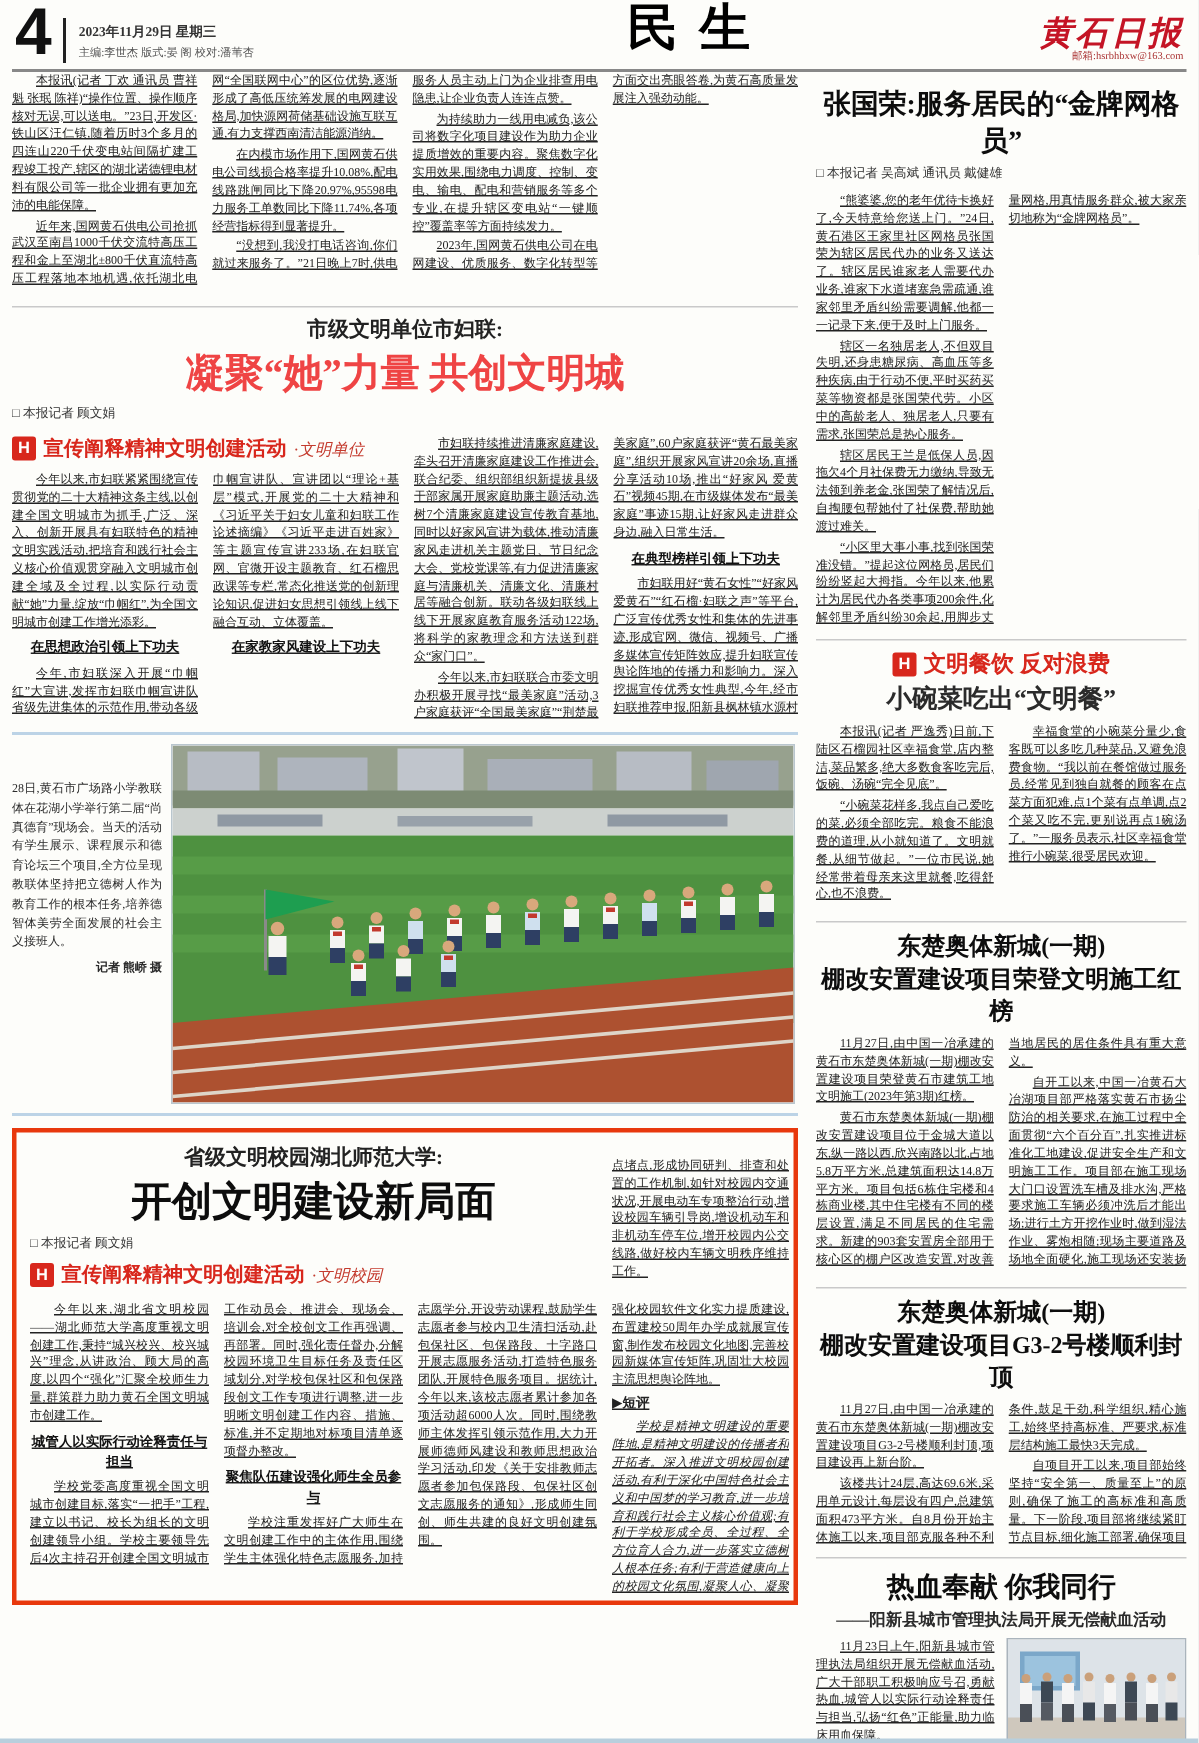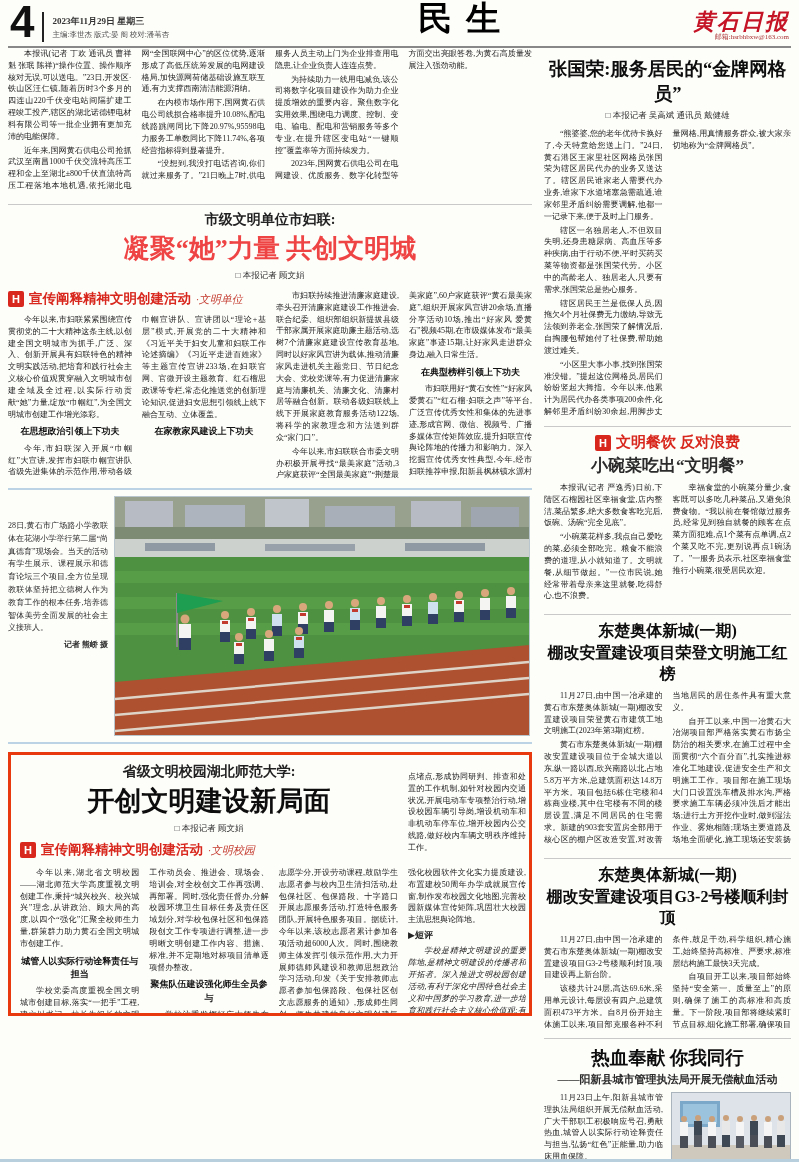--- a/index.html
+++ b/index.html
@@ -17,30 +17,30 @@
   .hdr-logo{text-align:right;line-height:1.1;}
   .hdr-logo .mast{font-size:22px;font-weight:bold;font-style:italic;color:#c41425;
                   font-family:"Liberation Serif",serif;letter-spacing:2px;}
   .hdr-logo .mail{font-size:7px;color:#a33;}
   .hdr-rule{height:2px;background:#888;margin:0 8px;}
   
   .main{display:flex;padding:0 8px;gap:12px;}
   .lcol{width:524px;flex:none;}
   .rcol{width:247px;flex:none;}
   
-  .body{font-size:8px;line-height:1.48;text-align:justify;color:#222;}
+  .body{font-size:8px;line-height:1.48;text-align:justify;color:#222;text-decoration:underline;}
   .body p{margin:0 0 2px 0;text-indent:2em;}
   p.nopind{text-indent:0;}
   .cols4{column-count:4;column-gap:10px;column-fill:auto;overflow:hidden;}
   .cols3{column-count:3;column-gap:10px;column-fill:auto;overflow:hidden;}
   .cols2{column-count:2;column-gap:10px;column-fill:auto;overflow:hidden;}
   h4.sub{font-size:9px;text-align:center;margin:5px 0 4px 0;font-weight:bold;color:#111;
          font-family:"Liberation Sans",sans-serif;}
   .kicker{text-align:center;font-size:14px;font-weight:bold;color:#222;margin:2px 0;}
-  .byline{text-align:center;font-size:8.5px;color:#333;margin:4px 0 6px 0;}
+  .byline{font-size:8.5px;color:#333;margin:4px 0 6px 0;}
   .sep{border-top:1px solid #c9c9c9;margin:6px 0;}
   
   .tag{display:flex;align-items:center;gap:5px;margin:2px 0 6px 0;}
   .tag .hbox{width:16px;height:16px;background:#d8271c;color:#fff;font-family:"Liberation Sans",sans-serif;
              font-weight:900;font-size:11px;display:flex;align-items:center;justify-content:center;
              border-radius:2px;flex:none;}
   .tag .tlabel{color:#d8271c;font-weight:900;font-size:13.5px;font-family:"Liberation Sans",sans-serif;}
   .tag .tsuffix{color:#c43b2e;font-size:11px;font-style:italic;font-weight:normal;}
   
   .lead-hl{font-family:"Liberation Sans",sans-serif;font-size:29px;font-weight:900;color:#0d0d0d;
@@ -53,21 +53,21 @@
   .funv-right{width:256px;flex:none;padding-top:2px;}
   .funv-left .cols2{height:168px;}
   .funv-right .cols2{height:192px;}
   
   .blue-rule{height:2px;background:#bcd3e6;margin:6px 0;}
   .photo-row{display:flex;gap:6px;}
   .photo-cap{width:100px;flex:none;font-size:8px;line-height:1.6;text-align:justify;padding-top:24px;}
   .photo-cap .cred{text-align:right;font-weight:bold;margin-top:4px;}
   .photo-frame{width:416px;height:240px;flex:none;border:1px solid #b9c6ce;box-sizing:border-box;}
   
-  .redbox{border:3px solid #e8380d;margin-top:8px;padding:6px 9px;box-sizing:border-box;height:264px;overflow:hidden;}
+  .redbox{border:3px solid #e8380d;margin-top:8px;padding:6px 9px;box-sizing:border-box;height:318px;overflow:hidden;}
   .rb-top{display:flex;gap:10px;}
   .rb-head{width:378px;flex:none;}
   .rb-side{width:118px;flex:none;padding-top:10px;}
   .rb-hl{text-align:center;font-size:27px;font-weight:900;color:#0d0d0d;margin:0;}
   .rb-body{display:flex;gap:10px;margin-top:2px;}
   .rb-main{width:378px;flex:none;}
   .rb-main .cols3{height:188px;}
   .rb-col4{width:118px;flex:none;height:196px;overflow:hidden;}
   .review-label{font-size:9px;font-weight:bold;margin:3px 0 3px 0;}
   .review{font-style:italic;}

